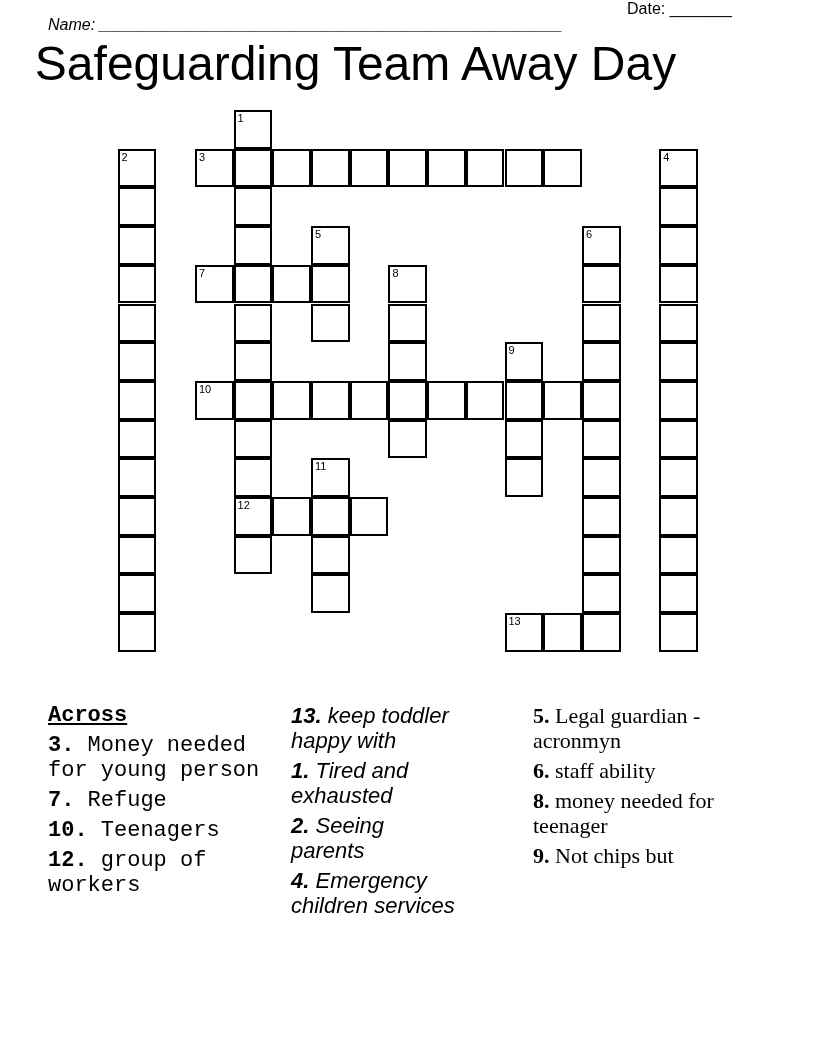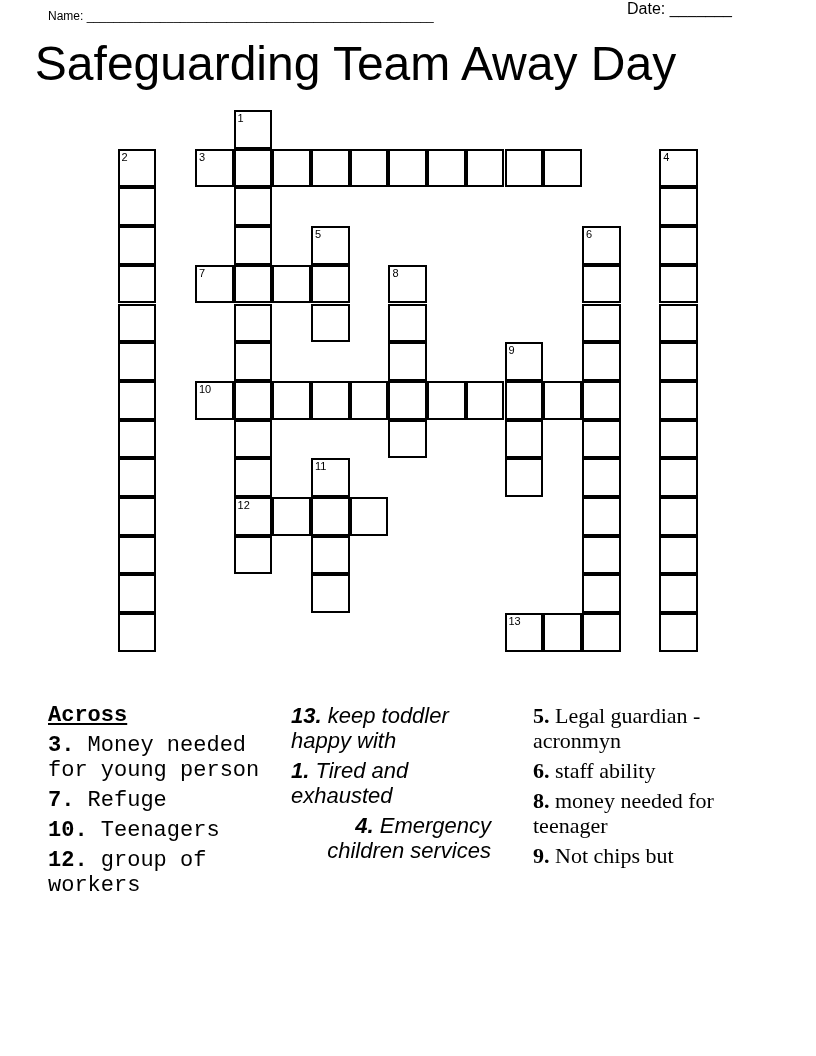--- a/index.html
+++ b/index.html
@@ -1,18 +1,18 @@
 <!DOCTYPE html>
 <html><head>
   <meta charset="utf-8">
   <style>
     html, body { margin: 0; padding: 0; background: #ffffff; }
     body { width: 816px; height: 1056px; position: relative; overflow: hidden;
            font-family: "Liberation Sans", sans-serif; color: #000; }
-    .header-line { position: absolute; top: 7px; left: 48px; font-size: 12px; line-height: 18px; white-space: pre; }
+    .header-line { position: absolute; top: 16px; left: 48px; font-size: 16px; line-height: 18px; white-space: pre; font-style: italic; }
     .date-line { position: absolute; top: 0; left: 627px; font-size: 16px; line-height: 18px; white-space: pre; }
     .title { position: absolute; top: 36px; left: 0; width: 711px; text-align: center;
              font-size: 48px; line-height: 56px; }
     .grid { position: absolute; left: 0; top: 0; width: 816px; height: 700px; }
     .cell { position: absolute; width: 38.7px; height: 38.7px; box-sizing: border-box;
             border: 2px solid #000; background: #fff; }
     .cell .num { position: absolute; top: 1px; left: 2px; font-size: 11px; line-height: 11px; }
     .clues { position: absolute; top: 703px; font-size: 22px; line-height: 25px; }
     .clue-col { position: absolute; width: 235px; }
     .clue-heading { font-weight: bold; text-decoration: underline; margin-bottom: 5px; }
@@ -146,21 +146,22 @@
   <div class="clue-col" style="left:48px;font-family:Liberation Mono, monospace;">
     <div class="clue-heading">Across</div>
     <div class="clue"><b>3.</b> <span>Money needed for young person</span></div>
     <div class="clue"><b>7.</b> <span>Refuge</span></div>
     <div class="clue"><b>10.</b> <span>Teenagers</span></div>
     <div class="clue" style="width:160px;"><b>12.</b> <span>group of workers</span></div>
   </div>
   <div class="clue-col" style="left:291px; width:200px;font-style:italic;">
     <div class="clue"><b>13.</b> <span>keep toddler happy with</span></div>
     <div class="clue" style="width:160px;"><b>1.</b> <span>Tired and exhausted</span></div>
-    <div class="clue" style="width:200px;text-align:right;"><b>4.</b> <span>Emergency children services</span></div>
+    <div class="clue" style="width:140px;"><b>2.</b> <span>Seeing parents</span></div>
+    <div class="clue" style="width:200px;"><b>4.</b> <span>Emergency children services</span></div>
   </div>
   <div class="clue-col" style="left:533px; width:210px;font-family:Liberation Serif, serif;">
     <div class="clue"><b>5.</b> <span>Legal guardian - acronmyn</span></div>
     <div class="clue"><b>6.</b> <span>staff ability</span></div>
     <div class="clue"><b>8.</b> <span>money needed for teenager</span></div>
     <div class="clue"><b>9.</b> <span>Not chips but</span></div>
   </div>
 </div>
 
 </body></html>

